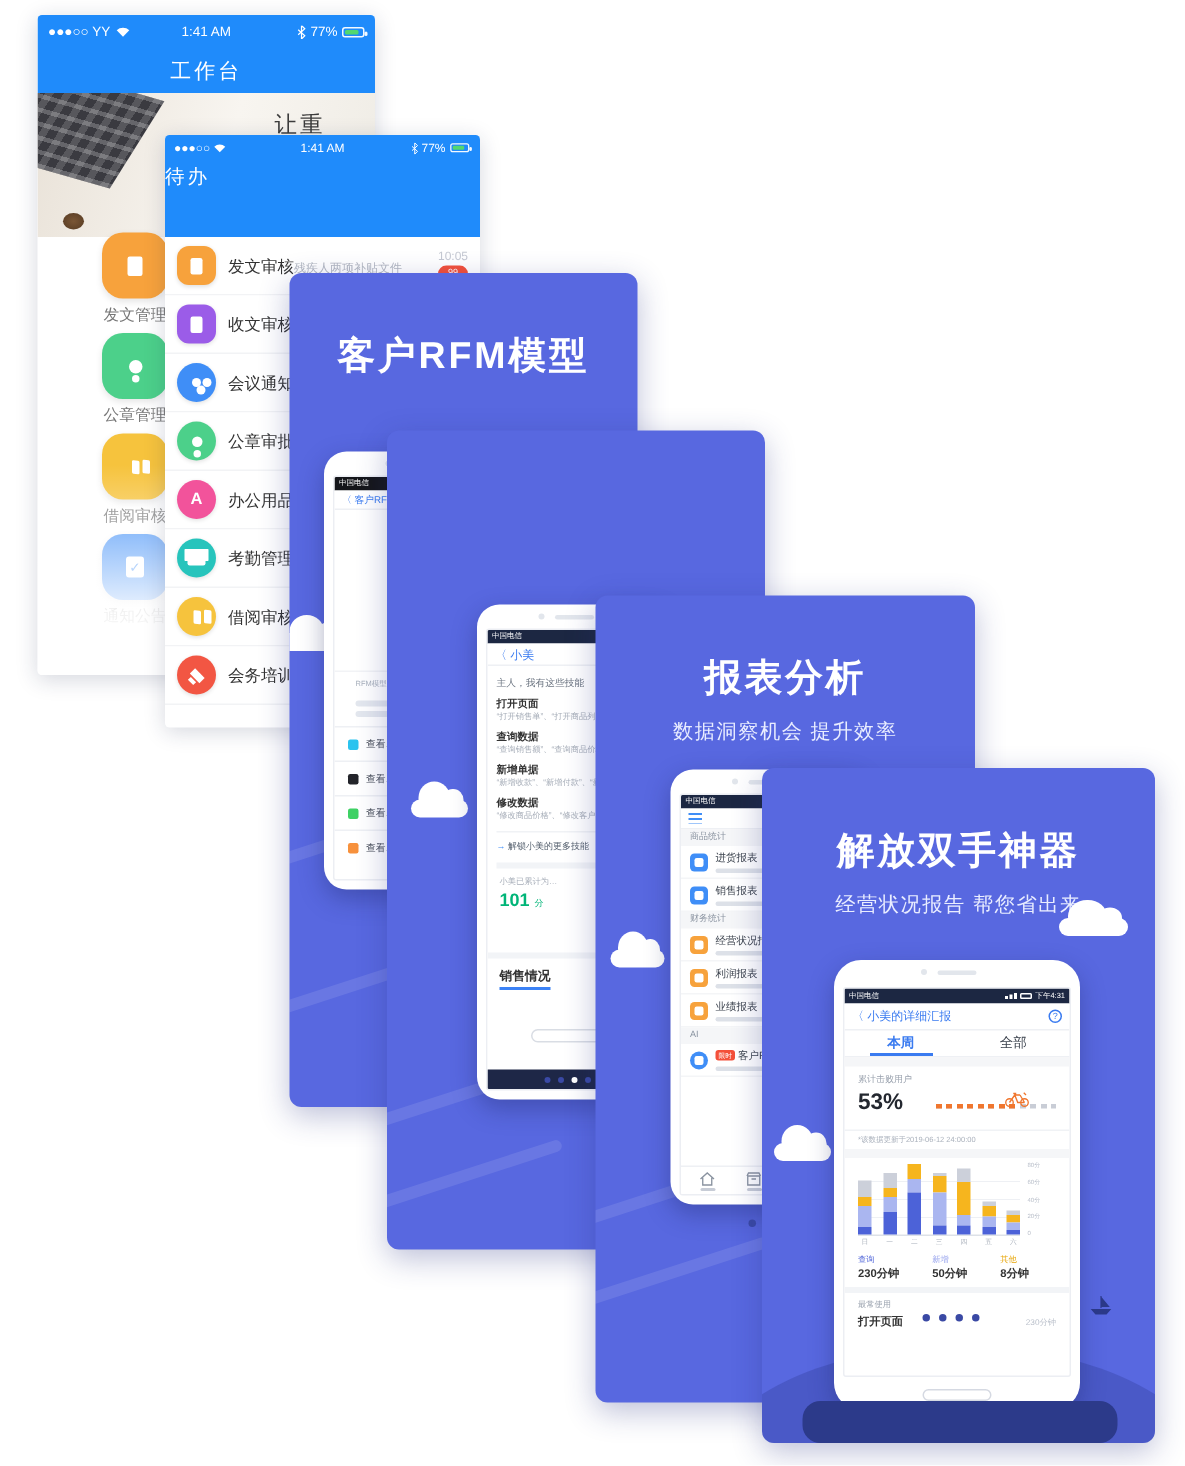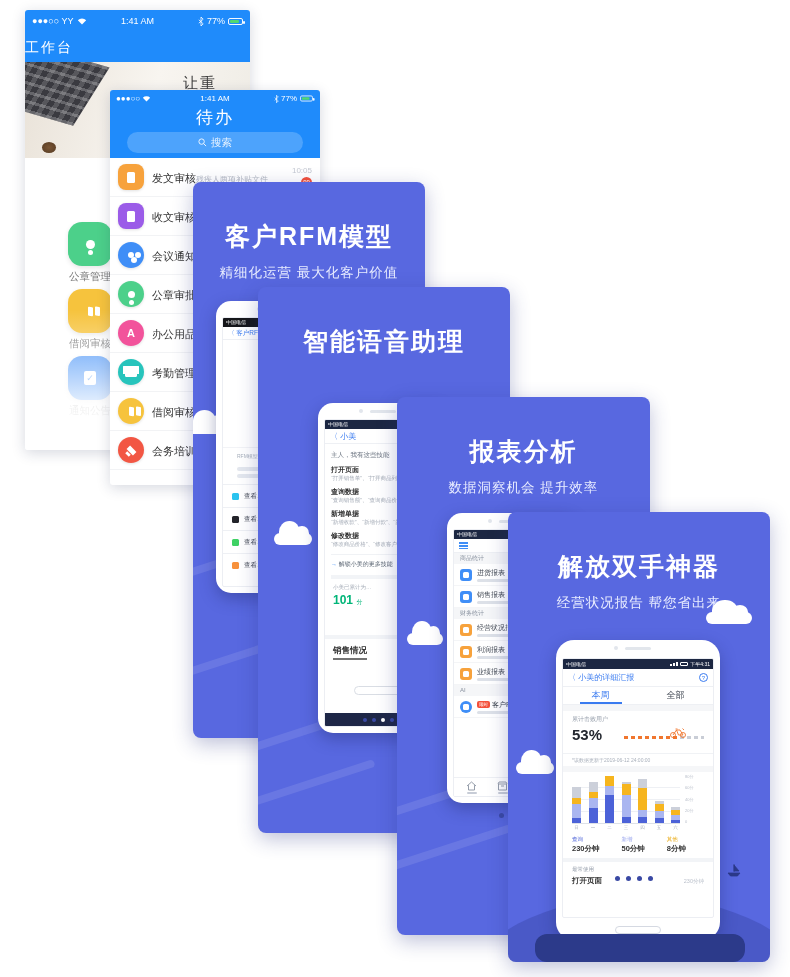--- a/index.html
+++ b/index.html
@@ -11,21 +11,21 @@
 
 
 .shotA{left:25px;top:10px;width:225px;height:440px}
 .iosbar{display:flex;align-items:center;justify-content:space-between;padding:0 7px;height:22px;font-size:9px}
 .iosbar .mid{position:absolute;left:0;right:0;text-align:center;pointer-events:none}
 .iosbar{position:relative}
 .iosbar .lft,.iosbar .rgt{display:flex;align-items:center;gap:3px;z-index:1}
 .batt{width:15px;height:7px;border:1px solid rgba(255,255,255,.95);border-radius:2px;position:relative;display:inline-block}
 .batt i{position:absolute;left:1px;top:1px;bottom:1px;width:70%;background:#52d86f;border-radius:1px}
 .batt::after{content:"";position:absolute;right:-3px;top:2px;width:2px;height:3px;background:rgba(255,255,255,.95);border-radius:1px}
-.navtitle{height:30px;line-height:30px;text-align:left;font-size:14px;letter-spacing:2px}
+.navtitle{height:30px;line-height:30px;text-align:center;font-size:14px;letter-spacing:2px}
 .photo{position:relative;height:96px;background:linear-gradient(105deg,#e9e2d8,#f8f5f0 55%,#efece5);overflow:hidden}
 .laptop{position:absolute;left:-16px;top:-10px;width:84px;height:66px;background:#3a3a40;transform:rotate(16deg) skewX(-16deg);background-image:repeating-linear-gradient(0deg,rgba(255,255,255,.22) 0 3px,transparent 3px 9px),repeating-linear-gradient(90deg,rgba(255,255,255,.15) 0 5px,transparent 5px 11px)}
 .pinecone{position:absolute;left:17px;bottom:5px;width:14px;height:11px;background:radial-gradient(#7a5635,#553a22);border-radius:50%}
 .bannertxt{position:absolute;left:158px;top:12px;font-size:15px;font-weight:normal;color:#3c3c3c;letter-spacing:2px}
 .module{position:absolute;left:30px;width:70px;text-align:center}
 .msq{width:44px;height:44px;border-radius:14px;margin:0 auto;display:flex;align-items:center;justify-content:center;box-shadow:0 2px 5px rgba(0,0,0,.10)}
 .mlabel{display:block;margin-top:4px;font-size:10.5px;color:#777}
 .bg-orange{background:#f7a23c}.bg-green{background:#4cd08a}.bg-yellow{background:#f6c33d}
 .bg-blue{background:#3f8ef7}.bg-purple{background:#9b5ce8}.bg-pink{background:#f2539b}
 .bg-teal{background:#27c4bc}.bg-red{background:#f25643}
@@ -45,29 +45,29 @@
 .ig-A::after{content:"A"}
 .ig-cal{width:12px;height:10px;background:#fff;border-radius:1.5px;box-shadow:-3px -2px 0 -1px #fff,3px -2px 0 -1px #fff}
 .ig-cap{width:9px;height:9px;background:#fff;transform:rotate(45deg) scaleY(.55);box-shadow:0 9px 0 -2px #fff}
 
 
 .shotB{left:110px;top:90px;width:210px;height:395px}
 .b-head{height:68px;padding-top:0}
 .b-status{height:17px;font-size:8px;display:flex;align-items:center;justify-content:space-between;padding:0 6px;position:relative}
 .b-status .mid{position:absolute;left:0;right:0;text-align:center}
 .b-status .lft,.b-status .rgt{display:flex;align-items:center;gap:2px;z-index:1}
-.b-title{height:22px;line-height:22px;text-align:center;font-size:17px;letter-spacing:2px}
+.b-title{height:22px;line-height:22px;text-align:left;font-size:13px;letter-spacing:2px}
 .searchpill{width:176px;height:21px;margin:3px auto 0;background:#4da3fc;border-radius:11px;display:flex;align-items:center;justify-content:center;gap:4px;color:#eaf4ff;font-size:10.5px}
 .trow{height:39px;display:flex;align-items:center;padding:0 8px;border-bottom:1px solid #f2f3f5;background:#fff}
 .tic{width:26px;height:26px;border-radius:50%;flex:none;display:flex;align-items:center;justify-content:center;margin-right:8px;box-shadow:0 1px 3px rgba(0,0,0,.12)}
 .tic.sq{border-radius:8px}
 .ttxt{flex:1;min-width:0}
 .ttitle{font-size:11px;color:#333;line-height:13px;white-space:nowrap}
 .tsub{font-size:8px;color:#b3b8c2;line-height:11px;white-space:nowrap;overflow:hidden}
-.tmeta{text-align:right;display:flex;flex-direction:column;align-items:flex-end;gap:2px}
+.tmeta{text-align:right;display:flex;flex-direction:column;gap:2px}
 .ttime{font-size:8px;color:#c5c9d2}
 .tbadge{min-width:11px;height:11px;border-radius:6px;background:#f4503a;color:#fff;font-size:6px;line-height:11px;text-align:center;padding:0 1px}
 
 
 .card{position:absolute;background:#5868e0;border-radius:8px;overflow:hidden;box-shadow:0 6px 20px rgba(40,50,130,.30)}
 .card1{left:193px;top:182px;width:232px;height:556px}
 .card2{left:258px;top:287px;width:252px;height:546px}
 .card3{left:397px;top:397px;width:253px;height:538px}
 .card4{left:508px;top:512px;width:262px;height:450px}
 .ctitle{margin-top:38px;text-align:center;color:#fff;font-size:25px;font-weight:bold;letter-spacing:2px}
@@ -114,21 +114,21 @@
 .skname{font-size:7px;font-weight:bold;color:#333;margin-top:5px;line-height:9px;white-space:nowrap}
 .skdesc{font-size:5.5px;color:#a6adb8;line-height:8px;white-space:nowrap;overflow:hidden}
 .morelink{margin-top:6px;padding-top:5px;border-top:1px solid #f0f2f5;font-size:6px;color:#55606e;white-space:nowrap}
 .morelink::before{content:"\2192  ";color:#3f8ef7}
 .statsbox{margin-top:6px;border-top:4px solid #f2f4f7;padding:5px 2px 0}
 .statslabel{font-size:5.5px;color:#a6adb8;white-space:nowrap}
 .statsval{font-size:12px;font-weight:bold;color:#00b578;margin-top:2px}
 .statsval b{font-size:6px;font-weight:normal}
 .voicecard{position:absolute;left:0;right:0;bottom:13px;height:78px;border-top:4px solid #f2f4f7;background:#fff;padding:6px 8px 0}
 .vtop{display:flex;align-items:center;justify-content:space-between}
-.vtext{font-size:8.5px;font-weight:bold;color:#333;border-bottom:2px solid #737373;padding-bottom:1px;white-space:nowrap}
+.vtext{font-size:8.5px;font-weight:bold;color:#333;border-bottom:2px solid #3b82f6;padding-bottom:1px;white-space:nowrap}
 .vbar{width:26px;height:4px;background:#d9dde4;border-radius:2px}
 .micbtn{position:absolute;right:14px;top:26px;width:17px;height:17px;border:1px solid #3f8ef7;border-radius:50%;display:flex;align-items:center;justify-content:center}
 .inputpill{position:absolute;left:50%;transform:translateX(-50%);bottom:18px;width:58px;height:9px;border:1px solid #d9dde4;border-radius:5px}
 .p2navbar{position:absolute;left:0;right:0;bottom:0;height:13px;background:#1e2747;display:flex;align-items:center;justify-content:center;gap:5px}
 .p2navbar .pdot{width:4px;height:4px}
 
 
 .phone3{left:50px;top:116px;width:130px;height:290px}
 .p3nav{height:14px}
 .burger{width:9px;height:7px;background:repeating-linear-gradient(180deg,#3f8ef7 0 1.6px,transparent 1.6px 3.2px)}
@@ -147,21 +147,21 @@
 
 .phone4{left:48px;top:128px;width:164px;height:300px;border-radius:18px}
 .phone4 .screen{top:18px;bottom:22px}
 .p4stat{height:10px}
 .p4nav{height:18px;font-size:8px;justify-content:space-between}
 .p4nav .bk{white-space:nowrap}
 .helpc{width:9px;height:9px;border:1px solid #3a7bf0;border-radius:50%;color:#3a7bf0;font-size:6px;line-height:8px;text-align:center}
 .helpc::after{content:"?"}
 .tabs{height:18px;display:flex;border-bottom:1px solid #eef0f4}
 .tab{flex:1;text-align:center;font-size:9px;line-height:17px;color:#3c434e;position:relative}
-.tab.on{color:#3a7bf0;font-weight:normal}
+.tab.on{color:#3a7bf0;font-weight:bold}
 .tab.on::after{content:"";position:absolute;left:50%;transform:translateX(-50%);bottom:0;width:42px;height:2px;background:#3a7bf0}
 .gband{height:6px;background:#f5f6f8}
 .beat{height:42px;padding:4px 9px 0;position:relative}
 .beatlabel{font-size:6px;color:#9aa2ae}
 .beatval{font-size:15px;font-weight:bold;color:#23272f;margin-top:2px}
 .dashtrack{position:absolute;right:9px;top:18px;width:80px;height:12px}
 .dashtrack::before{content:"";position:absolute;left:0;right:0;top:7px;height:2.5px;background:repeating-linear-gradient(90deg,#c9cdd6 0 4px,transparent 4px 7px)}
 .dashfill{position:absolute;left:0;top:7px;width:68%;height:2.5px;background:repeating-linear-gradient(90deg,#f0762e 0 4px,transparent 4px 7px)}
 .bike{position:absolute;left:56%;top:-2px}
 .note{height:13px;border-top:1px solid #f0f2f5;font-size:5px;color:#aab1bc;line-height:13px;padding-left:9px;white-space:nowrap}
@@ -210,20 +210,26 @@
             <i></i>
           </span>
       </span>
     </div>
     <div class="navtitle bluebar">工作台</div>
     <div class="photo">
       <div class="laptop"></div>
       <div class="pinecone"></div>
       <span class="bannertxt">让重</span>
     </div>
+    <div class="module" style="top:145px">
+      <span class="msq bg-orange">
+          <i class="ig ig-doc"></i>
+        </span>
+      <span class="mlabel">发文管理</span>
+    </div>
     <div class="module" style="top:212px">
       <span class="msq bg-green">
           <i class="ig ig-stamp"></i>
         </span>
       <span class="mlabel">公章管理</span>
     </div>
     <div class="module" style="top:279px" actable="true">
       <span class="msq bg-yellow">
           <i class="ig ig-book"></i>
         </span>
@@ -252,27 +258,20 @@
           <svg width="5" height="8" viewBox="0 0 6 9">
               <path d="M3 0 V9 M3 0 L5.2 2.2 L0.8 6.2 M3 9 L5.2 6.8 L0.8 2.8" stroke="#fff" stroke-width="0.8" fill="none"></path>
             </svg>
           <span>77%</span>
           <span class="batt" style="transform:scale(.85)">
               <i></i>
             </span>
         </span>
       </div>
       <div class="b-title">待办</div>
-      <div class="searchpill">
-        <svg width="9" height="9" viewBox="0 0 10 10">
-            <circle cx="4" cy="4" r="3" stroke="#eaf4ff" stroke-width="1.1" fill="none"></circle>
-            <path d="M6.2 6.2 L9 9" stroke="#eaf4ff" stroke-width="1.1"></path>
-          </svg>
-        <span>搜索</span>
-      </div>
     </div>
 
     <div class="trow">
       <span class="tic sq bg-orange">
           <i class="ig ig-doc sm"></i>
         </span>
       <span class="ttxt"><span class="ttitle">发文审核</span><span class="tsub">残疾人两项补贴文件</span></span>
       <span class="tmeta">
         <span class="ttime">10:05</span>
         <span class="tbadge">99</span>
@@ -317,21 +316,20 @@
     <div class="trow">
       <span class="tic bg-red">
           <i class="ig ig-cap"></i>
         </span>
       <span class="ttxt"><span class="ttitle">会务培训</span><span class="tsub">十九大注意</span></span>
     </div>
   </section>
 
   <section class="card card1">
     <h2 class="ctitle">客户RFM模型</h2>
-    <p class="csub">精细化运营 最大化客户价值</p>
     <div class="cloud" style="left:-6px;top:240px;width:42px"></div>
     <div class="streak" style="left:-22px;top:370px;width:140px"></div>
     <div class="streak" style="left:-30px;top:470px;width:150px"></div>
     <div class="phone phone1">
       <div class="screen">
         <div class="pstat p1stat">
           <span>中国电信</span>
           <span style="width:5px;height:3px;background:#e23a2e;border-radius:1px"></span>
         </div>
         <div class="pnav p1nav">
@@ -359,21 +357,20 @@
           </div>
         <div class="p1row">
             <span class="sqr" style="background:#f7913c"></span>
             <span>查看…</span>
           </div>
       </div>
     </div>
   </section>
 
   <section class="card card2">
-    <h2 class="ctitle">智能语音助理</h2>
     <div class="cloud" style="left:16px;top:246px;width:38px"></div>
     <div class="streak" style="left:-24px;top:440px;width:140px"></div>
     <div class="streak" style="left:-30px;top:495px;width:150px"></div>
     <div class="phone phone2">
       <div class="screen">
         <div class="pstat">
           <span>中国电信</span>
           <span class="sig">
               <i style="height:2px"></i>
               <i style="height:3px"></i>

